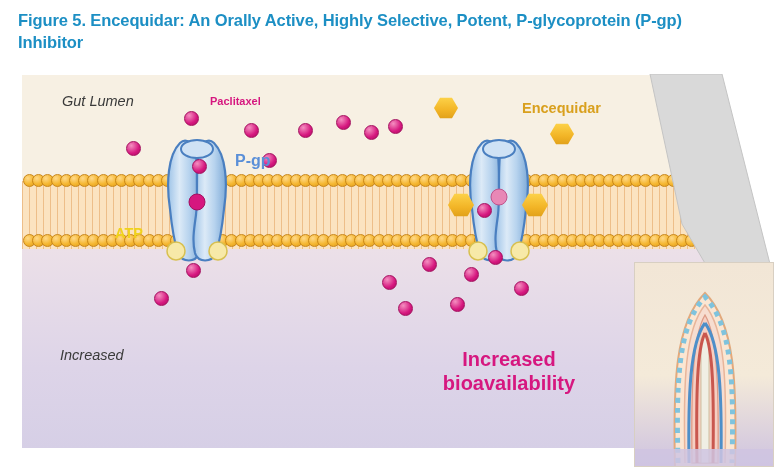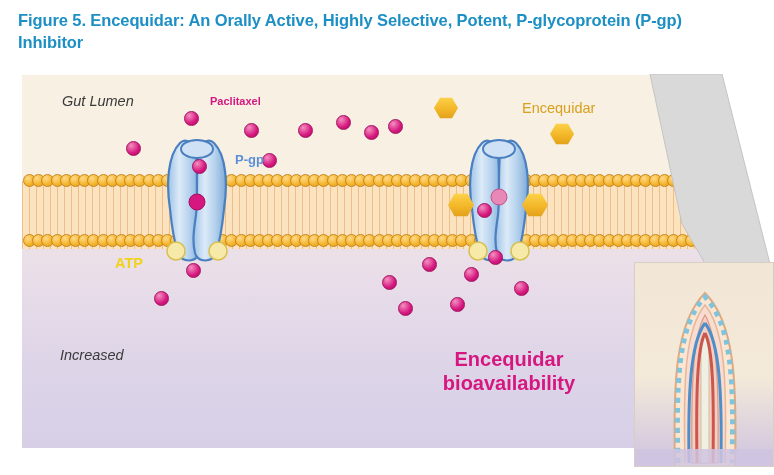--- a/index.html
+++ b/index.html
@@ -92,28 +92,28 @@
   #label-enterocyte {
     left: 38px; top: 272px;
     font-size: 14.5px; font-style: italic; color: #3a3a3a;
   }
   #label-paclitaxel {
     left: 188px; top: 20px;
     font-size: 11px; font-weight: bold; color: #d6177f;
   }
   #label-encequidar {
     left: 500px; top: 25px;
-    font-size: 14.5px; font-weight: normal; color: #d9a01e;
+    font-size: 14.5px; font-weight: bold; color: #d9a01e;
   }
   #label-pgp {
     left: 213px; top: 77px;
-    font-size: 13px; font-weight: bold; color: #5a8fd8;
+    font-size: 16px; font-weight: bold; color: #5a8fd8;
   }
   #label-atp {
-    left: 93px; top: 180px;
+    left: 93px; top: 150px;
     font-size: 14.5px; font-weight: bold; color: #f0d21c;
   }
   #label-increased {
     left: 392px; top: 272px;
     font-size: 20px; font-weight: bold; color: #d6177f;
     line-height: 1.22; text-align: center; white-space: normal; width: 190px;
   }
 
   
   .pink-dot {
@@ -377,21 +377,21 @@
   <div class="pink-dot" style="left:428px;top:222px;"></div>
   <div class="pink-dot" style="left:466px;top:175px;"></div>
   <div class="pink-dot" style="left:492px;top:206px;"></div>
 
   <div class="panel-label" id="label-gut-lumen">Gut Lumen</div>
   <div class="panel-label" id="label-enterocyte">Increased</div>
   <div class="panel-label" id="label-paclitaxel">Paclitaxel</div>
   <div class="panel-label" id="label-encequidar">Encequidar</div>
   <div class="panel-label" id="label-pgp">P-gp</div>
   <div class="panel-label" id="label-atp">ATP</div>
-  <div class="panel-label" id="label-increased">Encequidar
+  <div class="panel-label" id="label-increased">Increased
 bioavailability</div>
 </div>
 
 <svg id="callout-wedge" viewBox="0 0 152 300">
   <polygon points="28,0 100,0 148,190 148,300 60,150" fill="#d9d9d9" stroke="#c4c4c4" stroke-width="1"></polygon>
 </svg>
 
 <div id="villus-inset">
   <svg width="140" height="205" viewBox="0 0 140 205">
     <defs>

